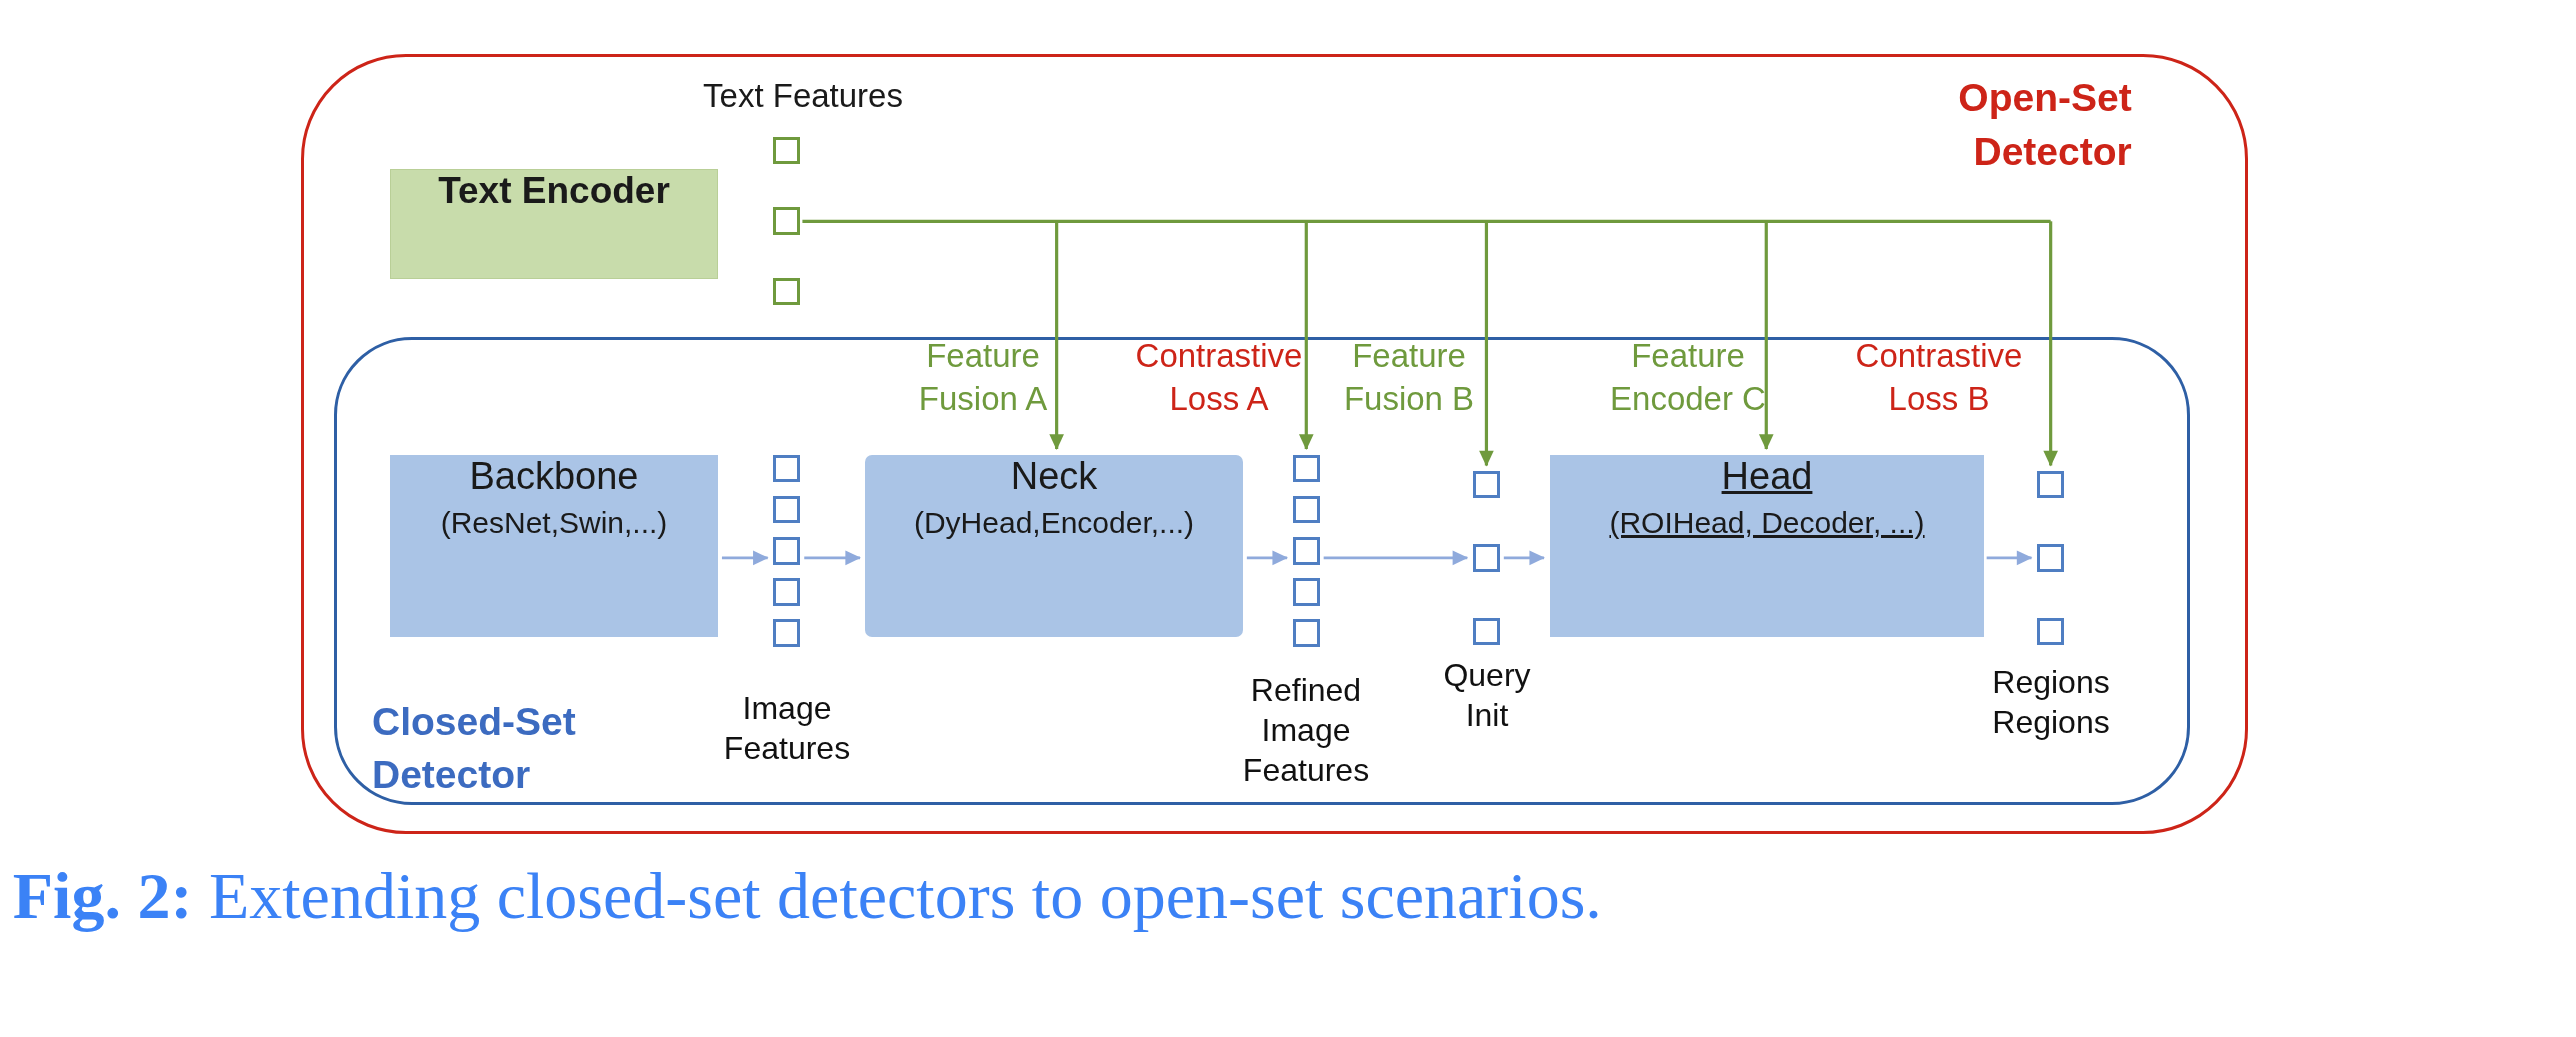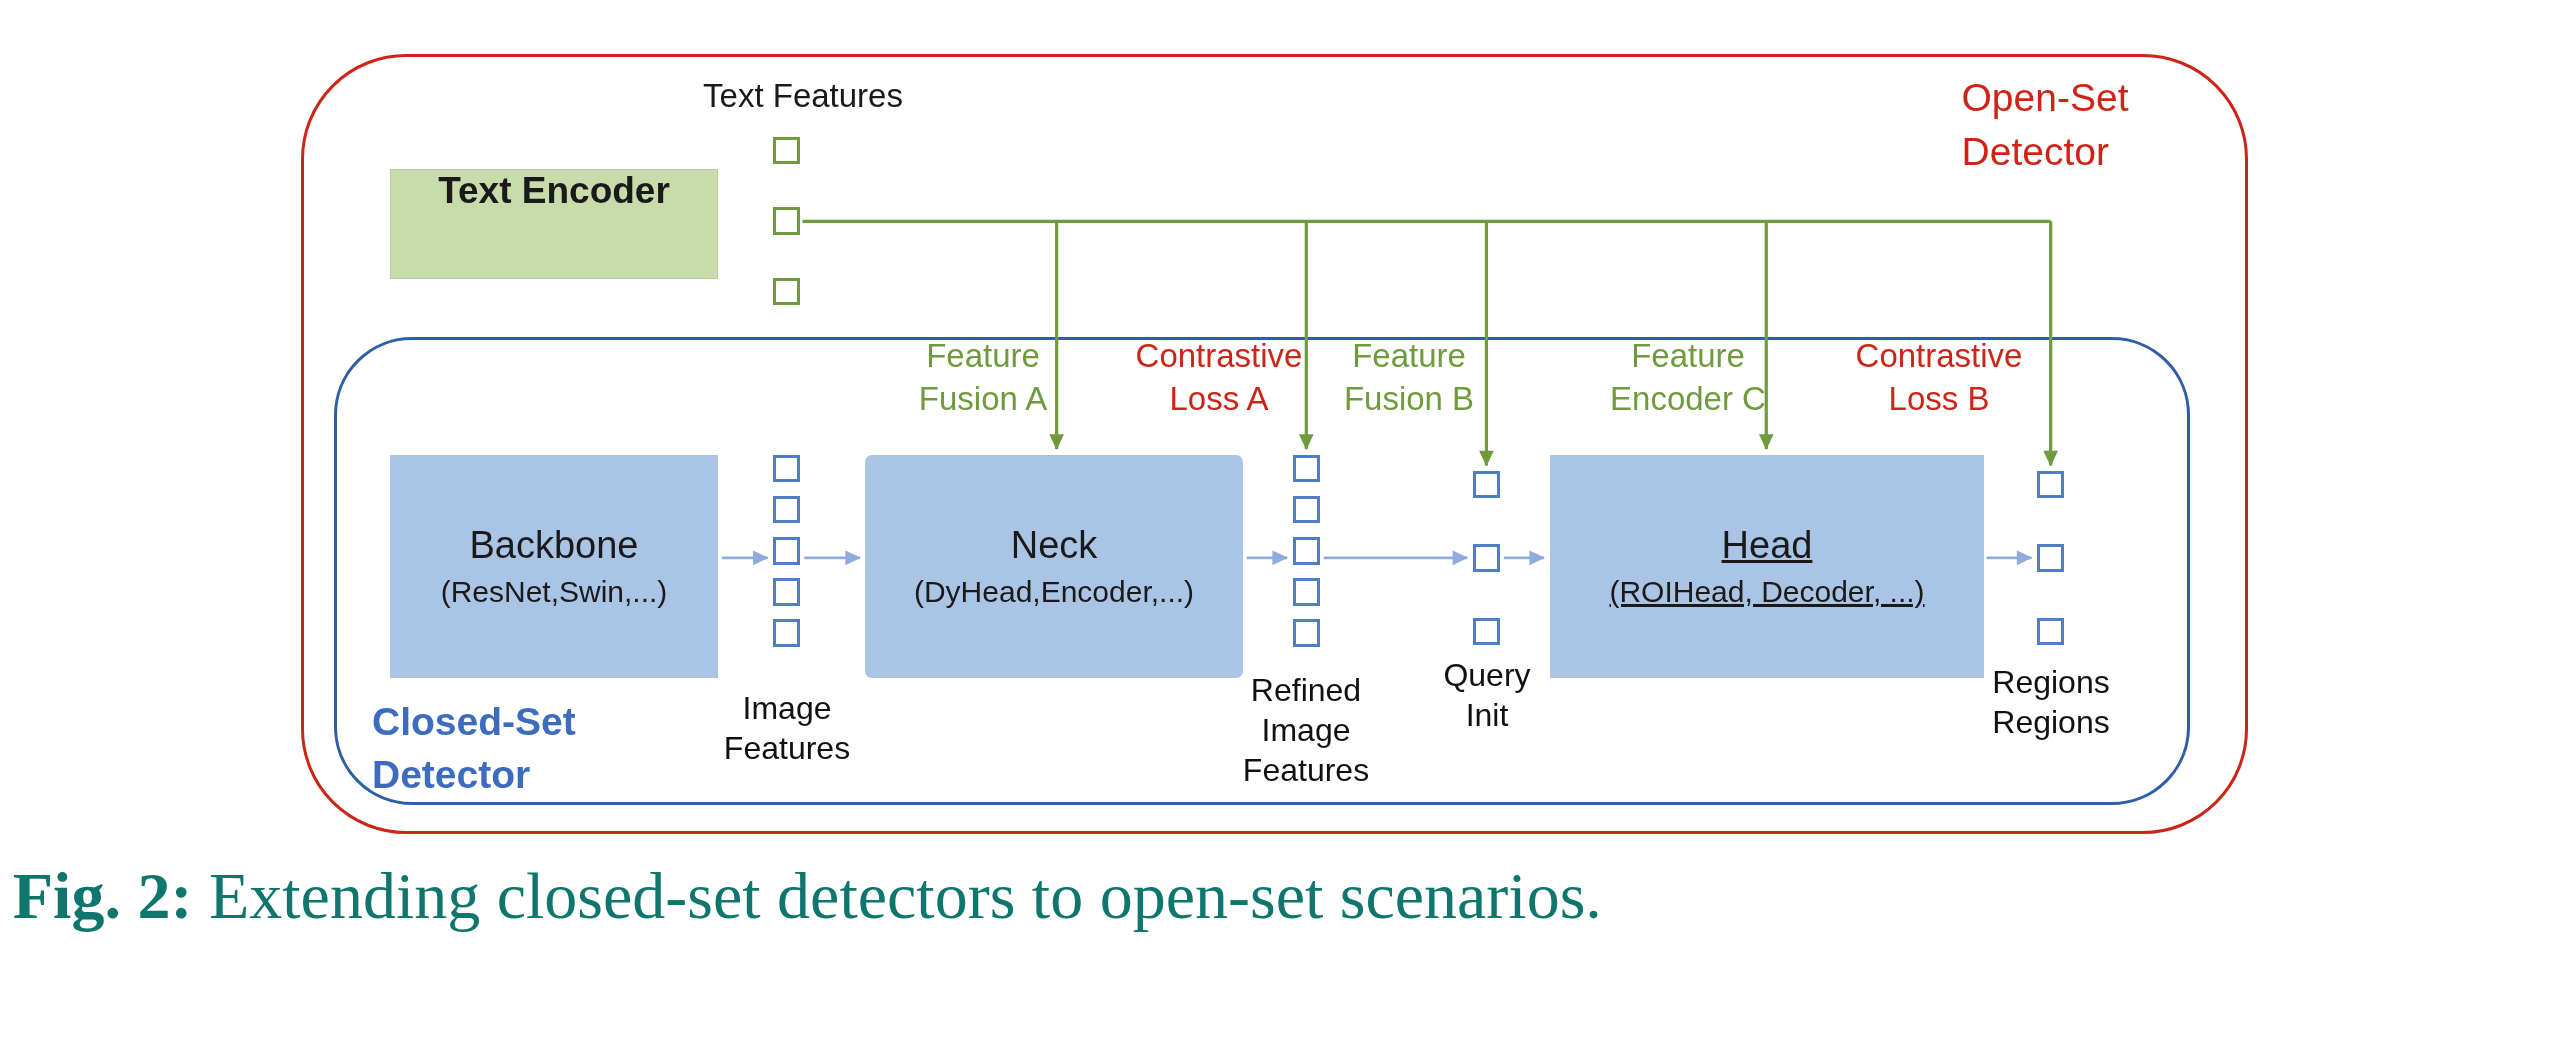--- a/index.html
+++ b/index.html
@@ -25,34 +25,34 @@
     border:3.7px solid var(--blue-border);border-radius:78px;background:transparent;}
 
   .connectors{position:absolute;left:0;top:0;width:2576px;height:1037px;}
   .gl{stroke:var(--green);stroke-width:3.5;fill:none;}
   .bl{stroke:var(--blue-arrow);stroke-width:3;fill:none;}
   .gm{fill:var(--green);}
   .bm{fill:var(--blue-arrow);}
 
   
   .open-label{position:absolute;left:2045px;top:71px;transform:translateX(-50%);
-    text-align:left;font-size:39px;font-weight:normal;color:var(--red);line-height:54px;}
+    text-align:right;font-size:39px;font-weight:bold;color:var(--red);line-height:54px;}
   .closed-label{position:absolute;left:372px;top:695px;
     text-align:left;font-size:39px;font-weight:bold;color:var(--blue-text);line-height:53px;}
 
   
   .text-encoder{position:absolute;left:390px;top:169px;width:328px;height:110px;
     background:var(--green-fill);border:1.8px solid #b9cf97;
     display:flex;align-items:flex-start;justify-content:center;font-size:37px;font-weight:bold;}
   .text-features-label{position:absolute;left:803px;top:77px;transform:translateX(-50%);
     font-size:33px;white-space:nowrap;}
 
   
-  .block{position:absolute;top:455px;height:223px;background:var(--blue-fill);
-    display:flex;flex-direction:column;align-items:center;justify-content:center;gap:8px;}
+  .block{position:absolute;top:455px;height:182px;background:var(--blue-fill);
+    display:flex;flex-direction:column;align-items:center;gap:8px;}
   .block .title{font-size:38px;}
   .block .subtitle{font-size:30px;}
   .block-backbone{left:390px;width:328px;}
   .block-neck{left:865px;width:378px;border-radius:7px;}
   .block-head{left:1550px;width:434px;text-decoration:underline;}
 
   
   .sq-col{position:absolute;display:flex;flex-direction:column;}
   .sq{width:27.4px;height:27.4px;background:#ffffff;}
   .sq.green{border:3.7px solid var(--green);}
@@ -77,21 +77,21 @@
   
   .col-label{position:absolute;transform:translateX(-50%);text-align:center;
     font-size:32px;line-height:40px;color:#111;}
   .lbl-imgfeat{left:787px;top:688px;}
   .lbl-refined{left:1306px;top:670px;}
   .lbl-query{left:1487px;top:655px;}
   .lbl-output{left:2051px;top:662px;}
 
   
   .caption{position:absolute;left:12.8px;top:858px;font-family:"Liberation Serif",serif;
-    font-size:66px;color:#0f766e;white-space:nowrap;}
+    font-size:66px;color:#3b82f6;white-space:nowrap;}
   .caption .cap-label{font-weight:bold;}
   .caption .cap-text{margin-left:16.5px;}
 </style>
 </head>
 <body>
 
 <div class="stage">
 
   <div class="outer-rect"></div>
   <div class="inner-rect"></div>

